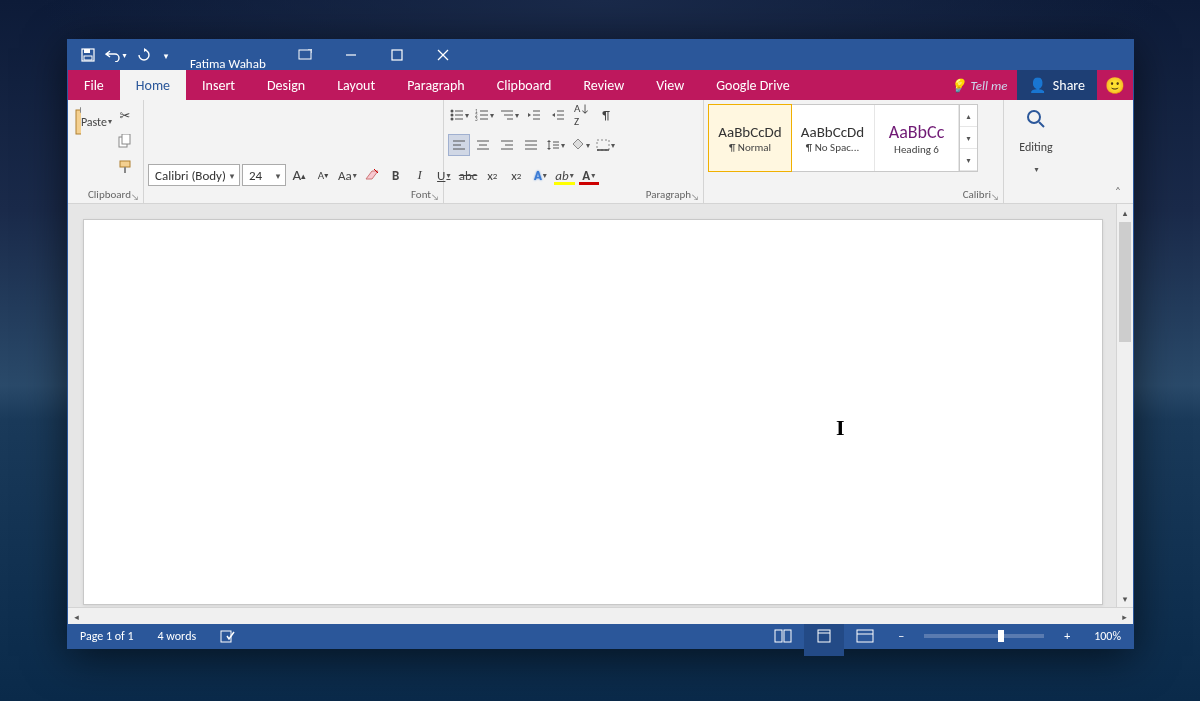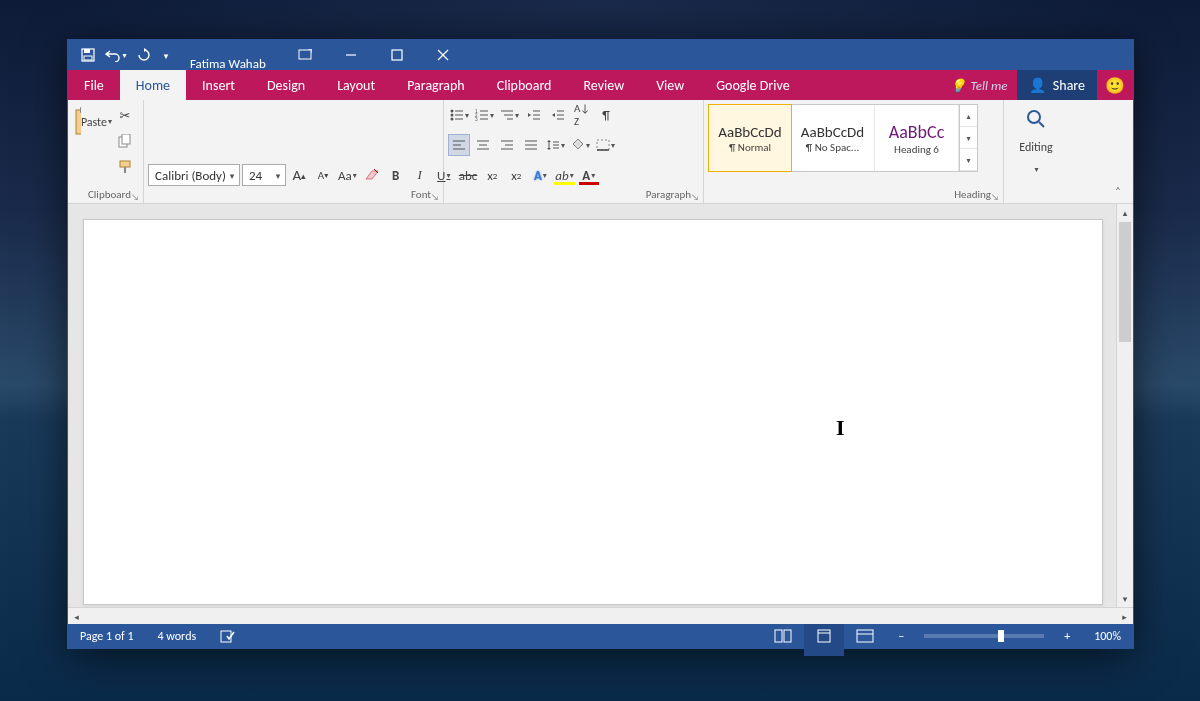--- a/index.html
+++ b/index.html
@@ -368,21 +368,21 @@
               <div>Heading 6</div>
             </div>
           <div class="gal-more">
               <div>▴</div>
               <div>▾</div>
               <div>▾</div>
             </div>
         </div>
       </div>
       <div class="group-label">
-          <span>Heading</span>
+          <span>Calibri</span>
           <span class="dlaunch">↘</span>
         </div>
     </div>
 
     <div class="group" style="border-right:none;">
       <div class="group-body" style="justify-content:center;">
         <div class="editing">
           <svg width="22" height="22">
               <circle cx="9" cy="9" r="6" fill="none" stroke="#2b579a" stroke-width="2"></circle>
               <line x1="14" y1="14" x2="19" y2="19" stroke="#2b579a" stroke-width="2"></line>

